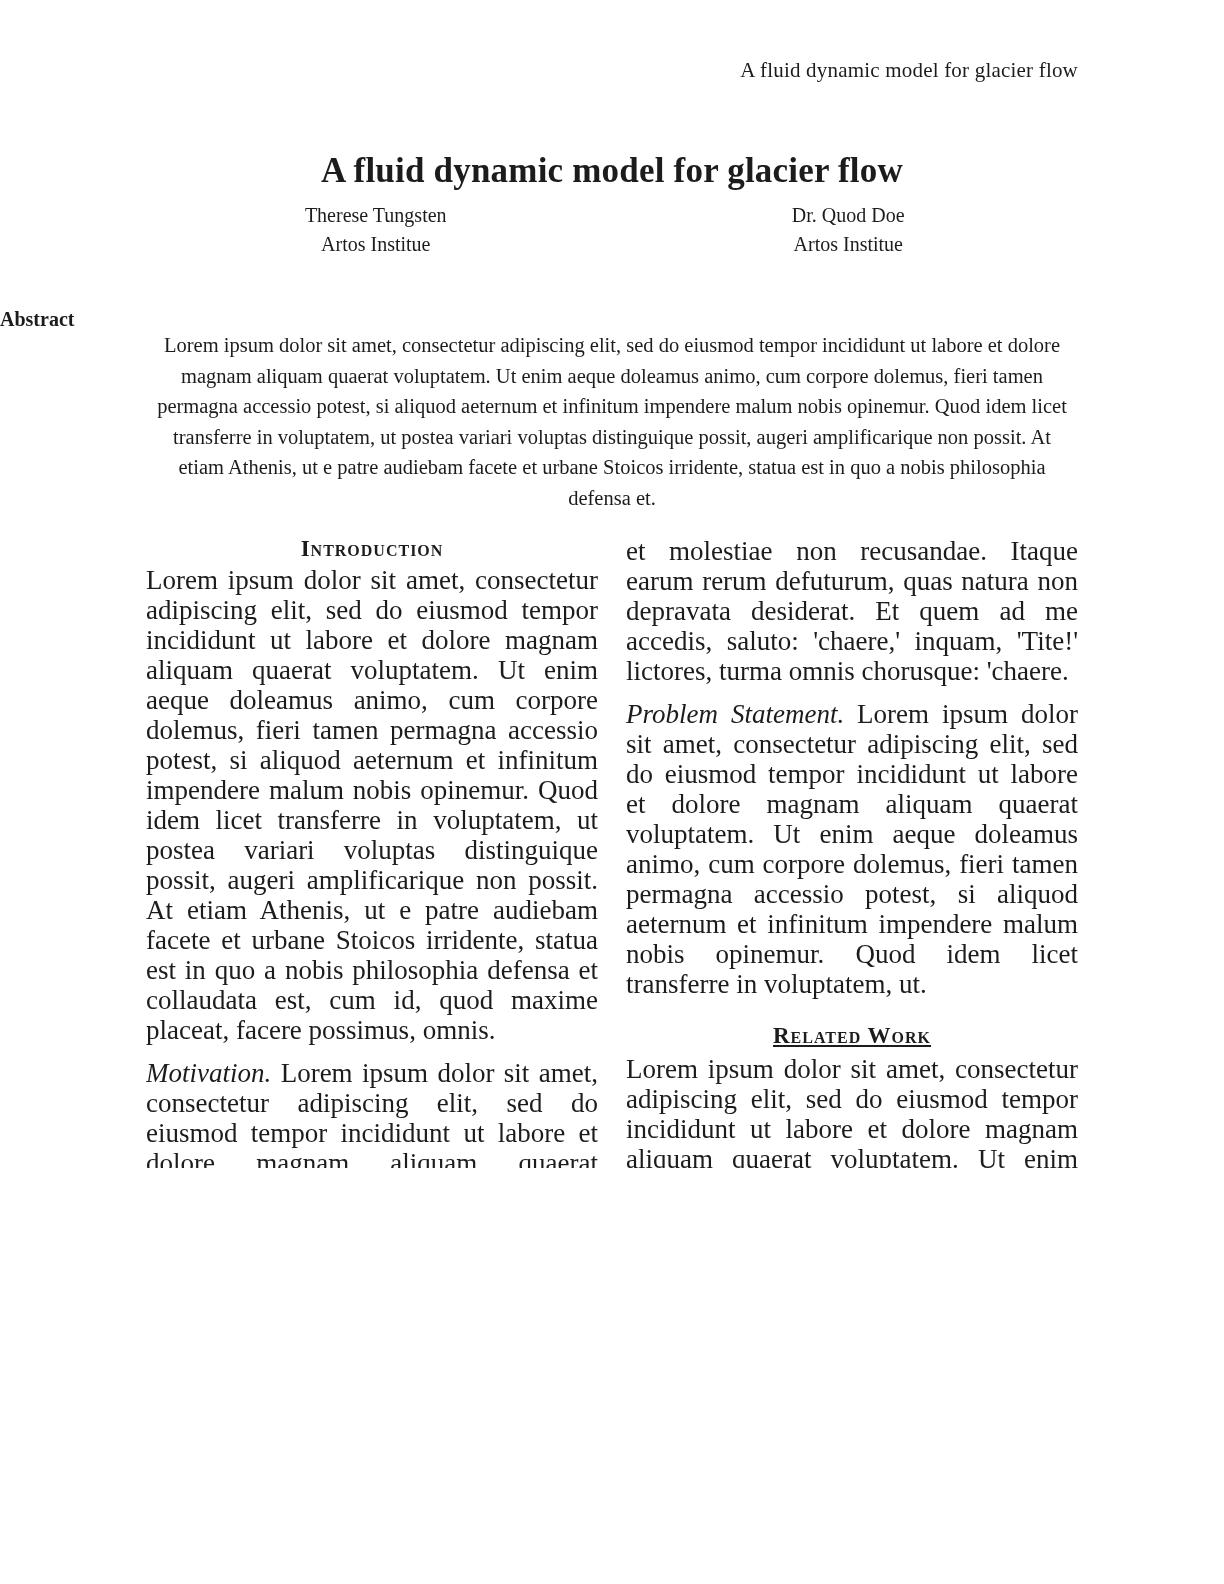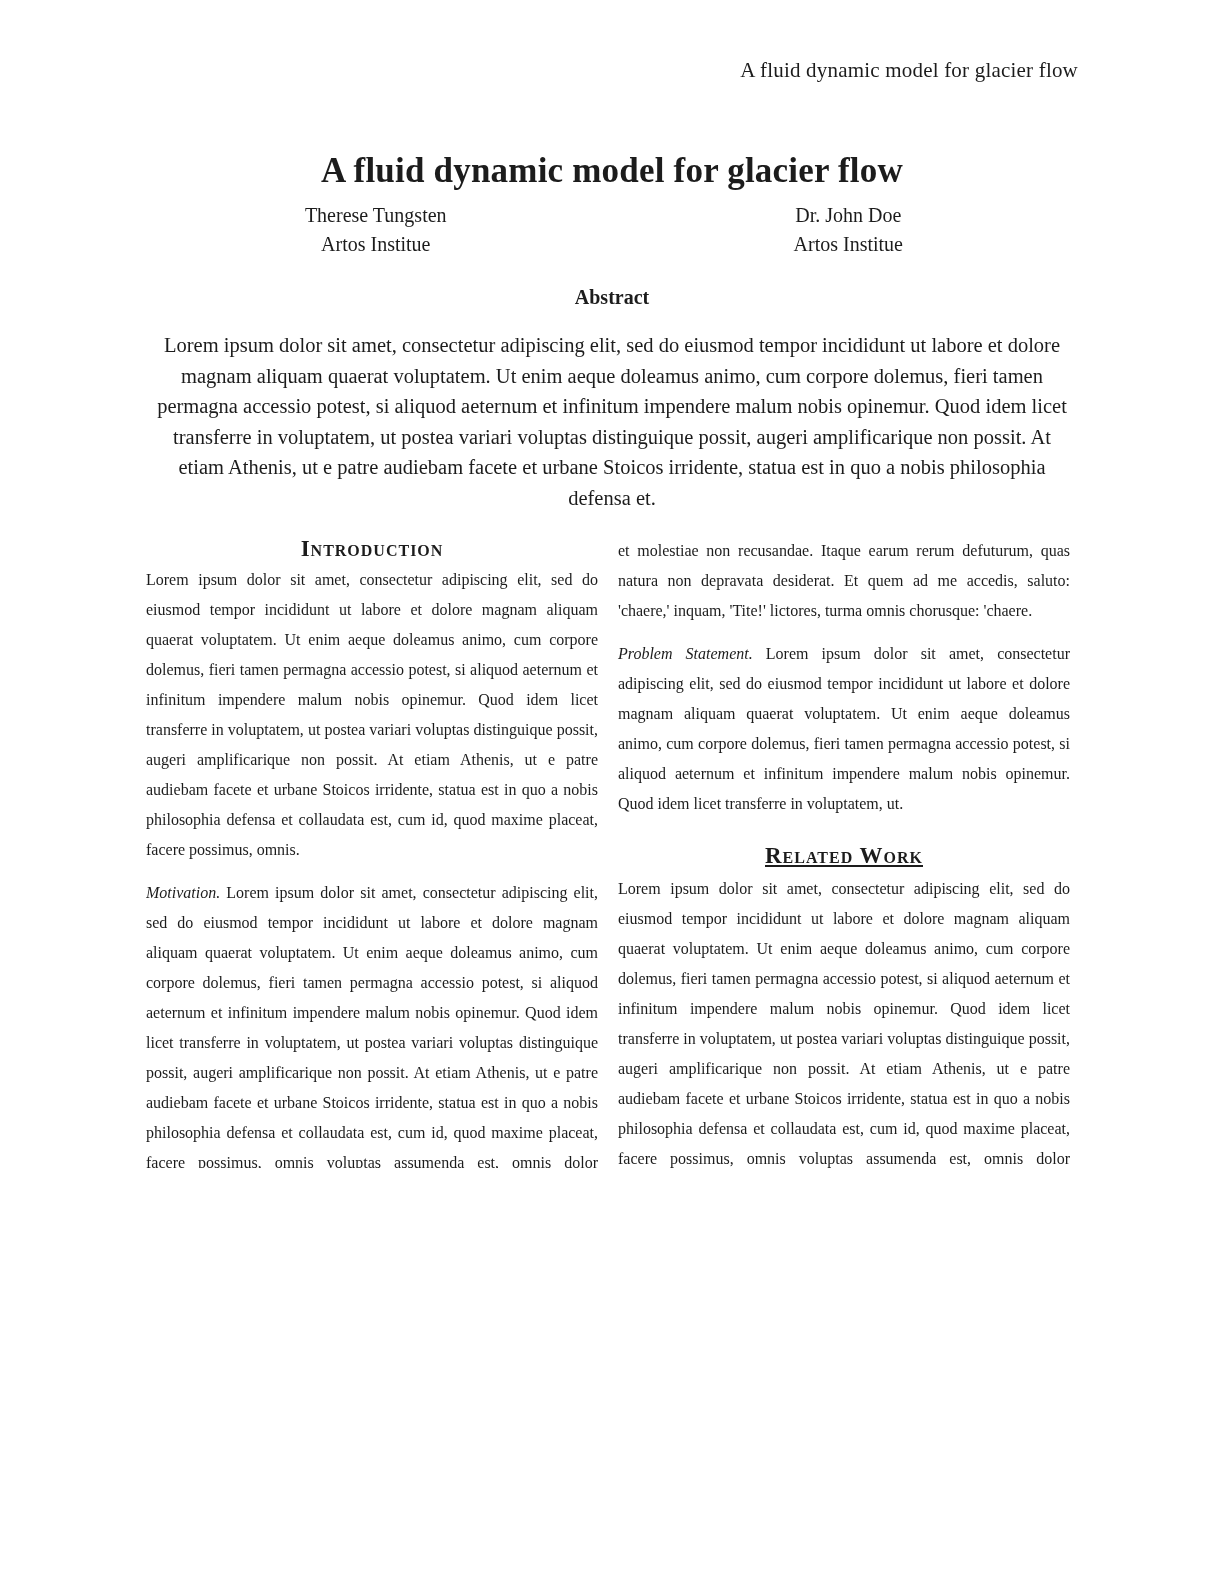--- a/index.html
+++ b/index.html
@@ -44,65 +44,65 @@
     gap: 13px;
   }
   .author-block {
     flex: 1 1 50%;
     text-align: center;
     font-size: 20px;
     line-height: 29px;
   }
   .abstract-heading {
     position: absolute;
-    top: 286px;
+    top: 308px;
     left: 0;
     width: 100%;
-    text-align: center;
+    text-align: left;
     font-size: 20px;
     font-weight: bold;
   }
   .abstract-body {
     position: absolute;
     top: 330px;
     left: 150px;
     width: 924px;
     text-align: center;
     font-size: 20.5px;
     line-height: 30.5px;
   }
   .columns {
     position: absolute;
     top: 536px;
     left: 146px;
     width: 932px;
     height: 886px;
     display: flex;
-    column-gap: 20px;
+    column-gap: 28px;
     overflow: hidden;
   }
   .col {
     width: 452px;
     flex: 0 0 452px;
   }
   .section-heading {
     text-align: center;
     font-size: 23px;
     font-variant: small-caps;
     letter-spacing: 1px;
     margin: 0 0 3px 0;
   }
   .section-heading.spaced {
     margin-top: 24px;
     margin-bottom: 5px;
     text-decoration: underline;
   }
   .para {
     margin: 0;
-    font-size: 16px;
+    font-size: 27px;
     line-height: 30px;
     text-align: justify;
     hyphens: manual;
   }
   .para + .para {
     margin-top: 13px;
     font-family: Liberation Serif, serif;
   }
   .run-in-lead {
     font-style: italic;
@@ -124,21 +124,21 @@
   <div class="running-header">A fluid dynamic model for glacier flow</div>
 
   <h1 class="paper-title">A fluid dynamic model for glacier flow</h1>
 
   <div class="authors-row">
     <div class="author-block">
       <div>Therese Tungsten</div>
       <div>Artos Institue</div>
     </div>
     <div class="author-block">
-      <div>Dr. John Doe</div>
+      <div>Dr. Quod Doe</div>
       <div>Artos Institue</div>
     </div>
   </div>
 
   <div class="abstract-heading">Abstract</div>
 
   <div class="abstract-body">Lorem ipsum dolor sit amet, consectetur adipiscing elit, sed do eiusmod tempor incididunt ut labore et dolore magnam aliquam quaerat voluptatem. Ut enim aeque doleamus animo, cum corpore dolemus, fieri tamen permagna accessio potest, si aliquod aeternum et infinitum impendere malum nobis opinemur. Quod idem licet transferre in voluptatem, ut postea variari voluptas distinguique possit, augeri amplificarique non possit. At etiam Athenis, ut e patre audiebam facete et urbane Stoicos irridente, statua est in quo a nobis philosophia defensa et.</div>
 
   <div class="columns">
 

